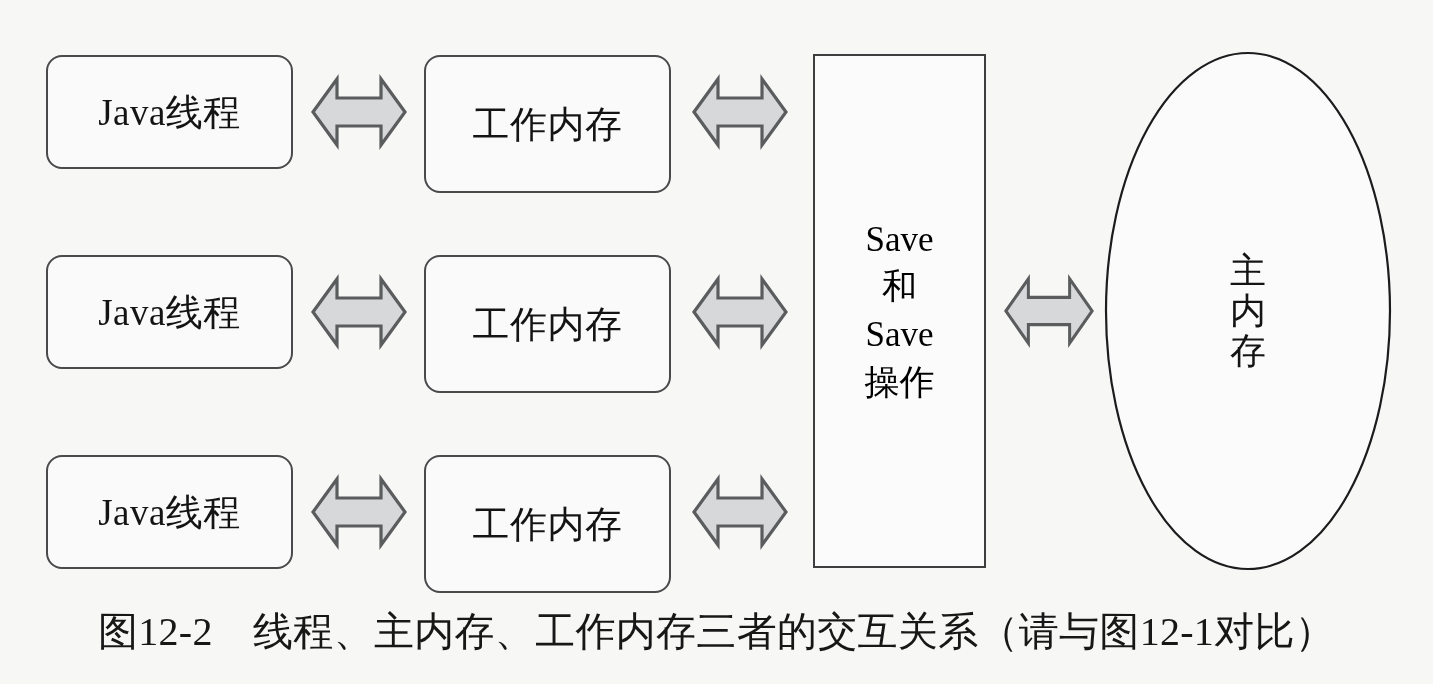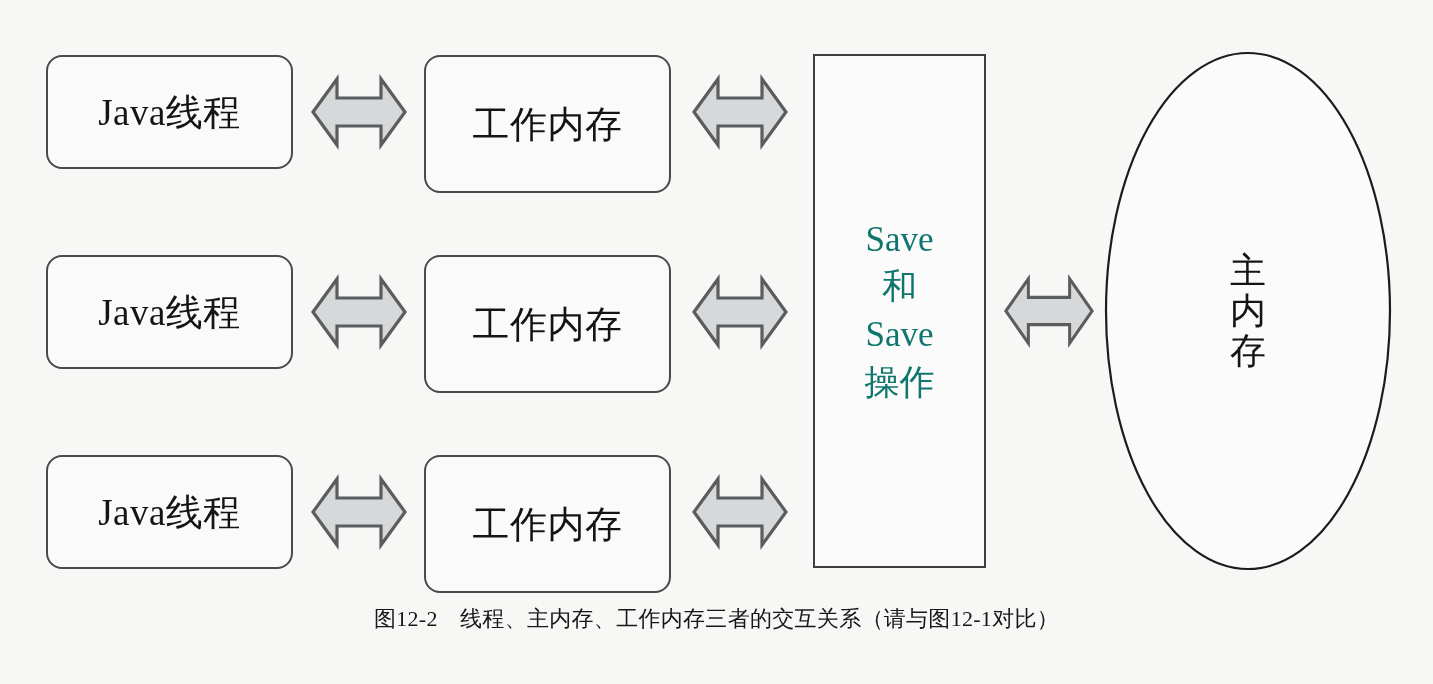--- a/index.html
+++ b/index.html
@@ -69,21 +69,21 @@
     border: 2.5px solid #3e3e41;
     background: #fbfbfb;
     display: flex;
     flex-direction: column;
     align-items: center;
     justify-content: center;
   }
   .saveload-rect .sl-line {
     font-size: 35px;
     line-height: 1.36;
-    color: #0f766e;
+    color: #000000;
     white-space: nowrap;
     text-align: center;
   }
 
   
   .ellipse-wrap {
     position: absolute;
     left: 1104px;
     top: 51px;
     width: 288px;
@@ -110,21 +110,21 @@
     text-align: center;
   }
 
   
   .caption {
     position: absolute;
     left: 0;
     top: 604px;
     width: 1433px;
     text-align: center;
-    font-size: 22px;
+    font-size: 40px;
     color: #171717;
     letter-spacing: 0.3px;
     white-space: nowrap;
   }
 </style>
 </head>
 <body>
 
 <div id="figure-root">
 

